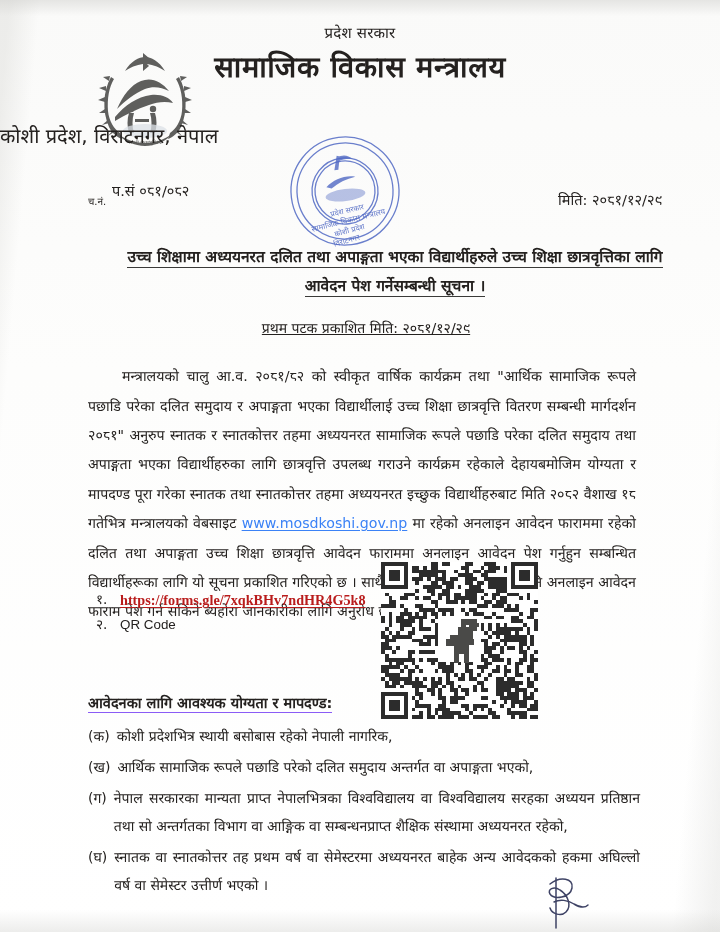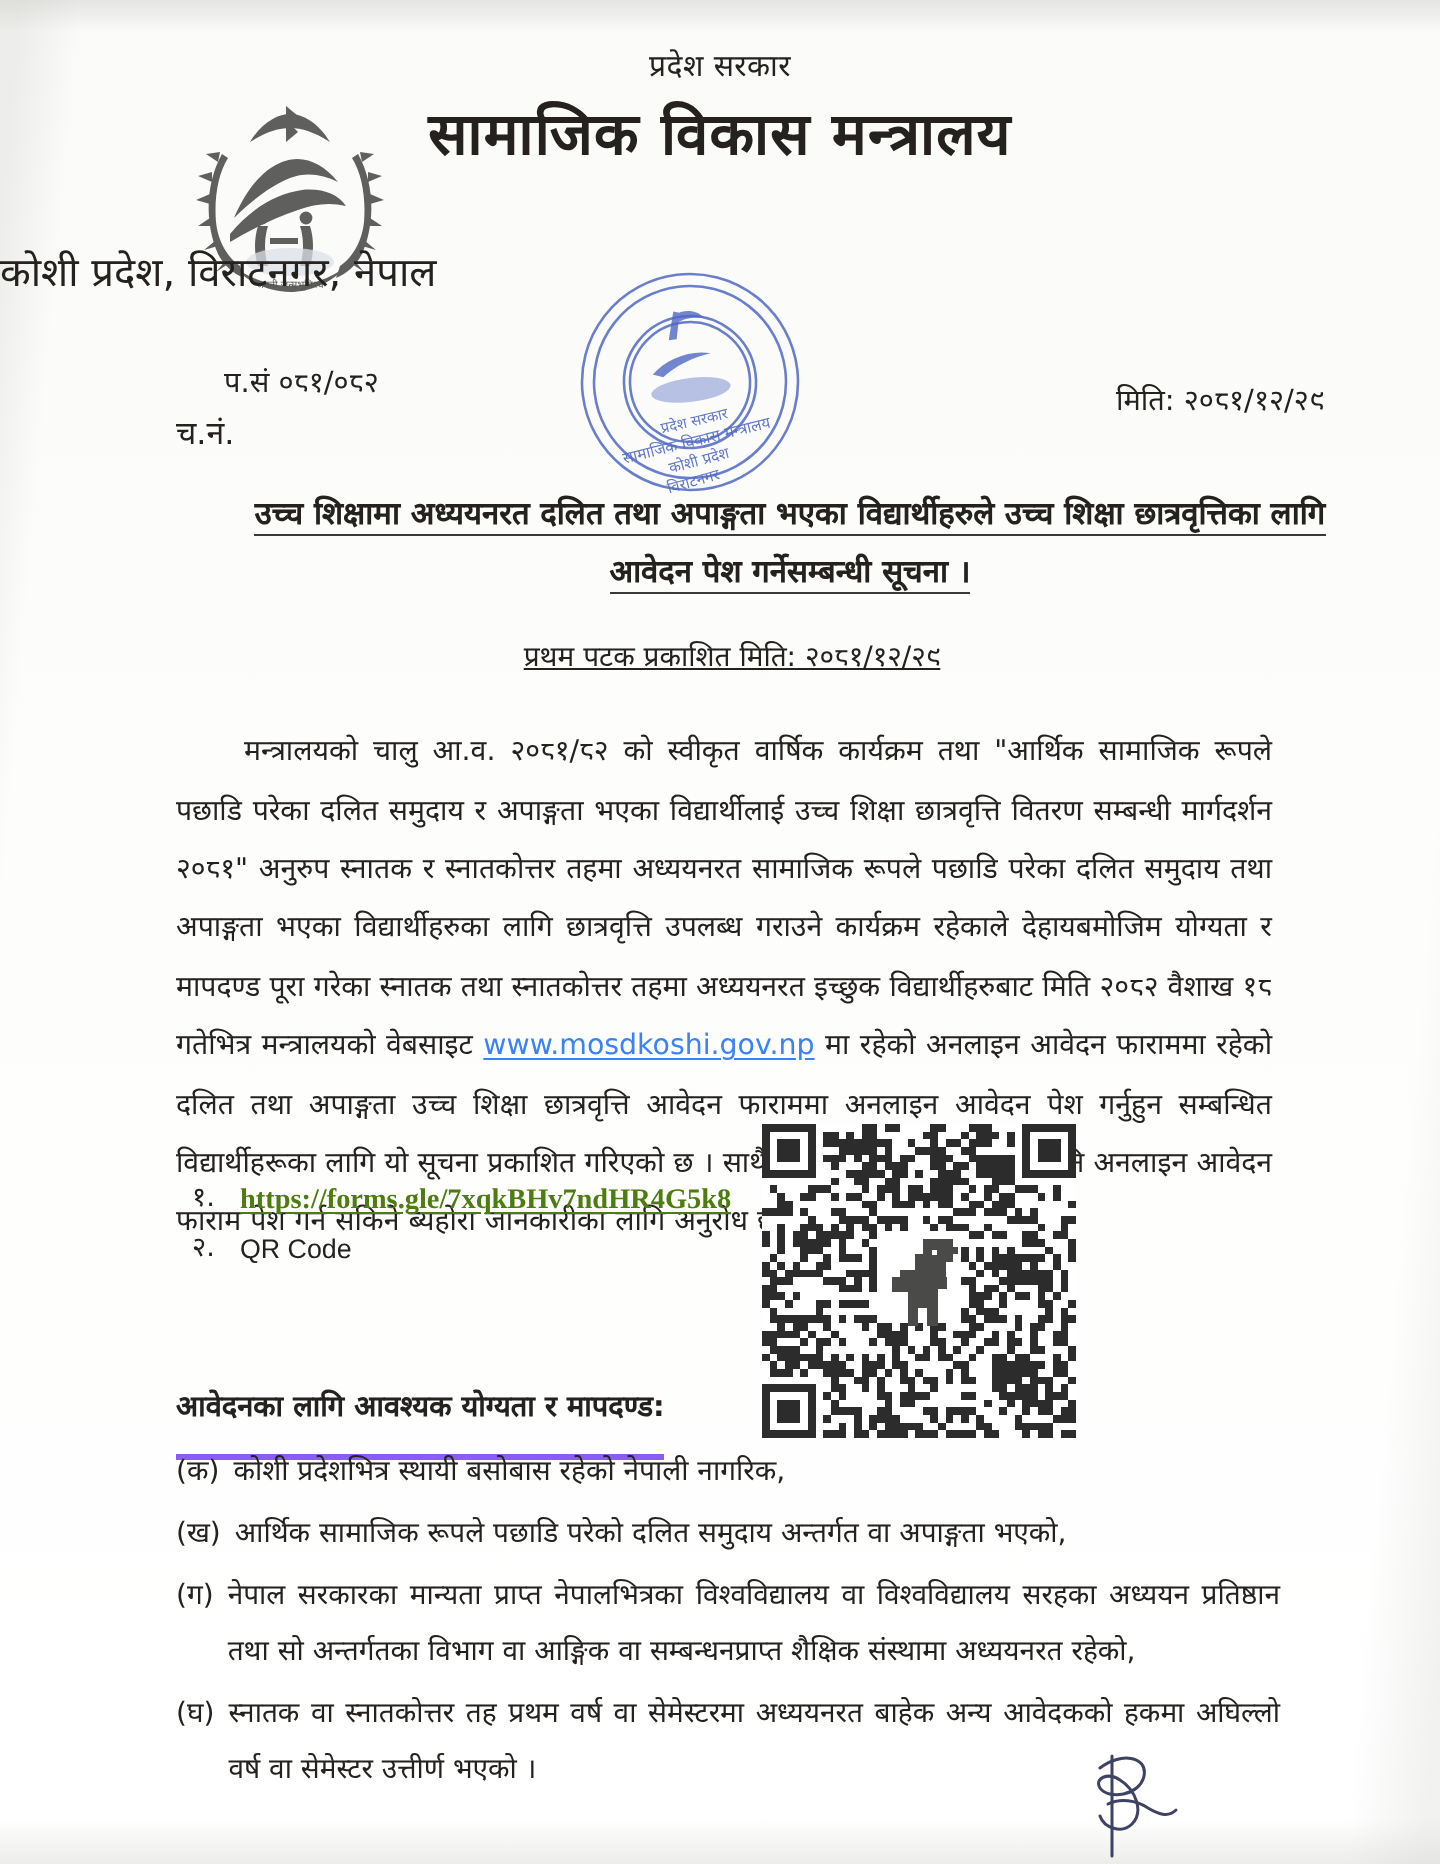--- a/index.html
+++ b/index.html
@@ -93,23 +93,23 @@
   
   .ref-no {
     position: absolute;
     top: 180px;
     left: 88px;
     font-size: 14.5px;
     margin-left: 24px;
   }
   .ch-no {
     position: absolute;
-    top: 205px;
+    top: 194px;
     left: 88px;
-    font-size: 16px;
+    font-size: 10px;
   }
   .date-right {
     position: absolute;
     top: 189px;
     right: 58px;
     font-size: 14.5px;
   }
 
   
   .subject {
@@ -165,21 +165,21 @@
   .link-item {
     display: flex;
     gap: 9px;
     line-height: 1.75;
   }
   .link-item .num { width: 15px; flex: none; }
   .link-item .link-url {
     font-family: "Liberation Serif", serif;
     font-weight: 700;
     font-size: 14.2px;
-    color: #4d7c0f;
+    color: #b91c1c;
     text-decoration: underline;
     text-underline-offset: 2px;
     text-align: right;
   }
   .link-item .qr-label {
     font-family: "Liberation Sans", sans-serif;
     font-size: 13.4px;
   }
 
   
@@ -194,22 +194,22 @@
 
   
   .criteria-heading {
     position: absolute;
     top: 692px;
     left: 88px;
     font-size: 14.5px;
     font-weight: 700;
   }
   .criteria-heading span {
-    border-bottom: 3px solid #8b5cf6;
-    padding-bottom: 15px;
+    border-bottom: 1px solid #8b5cf6;
+    padding-bottom: 1px;
   }
   .criteria-list {
     position: absolute;
     top: 722px;
     left: 88px;
     width: 552px;
     font-size: 14px;
     line-height: 2.0;
   }
   .criteria-item {

